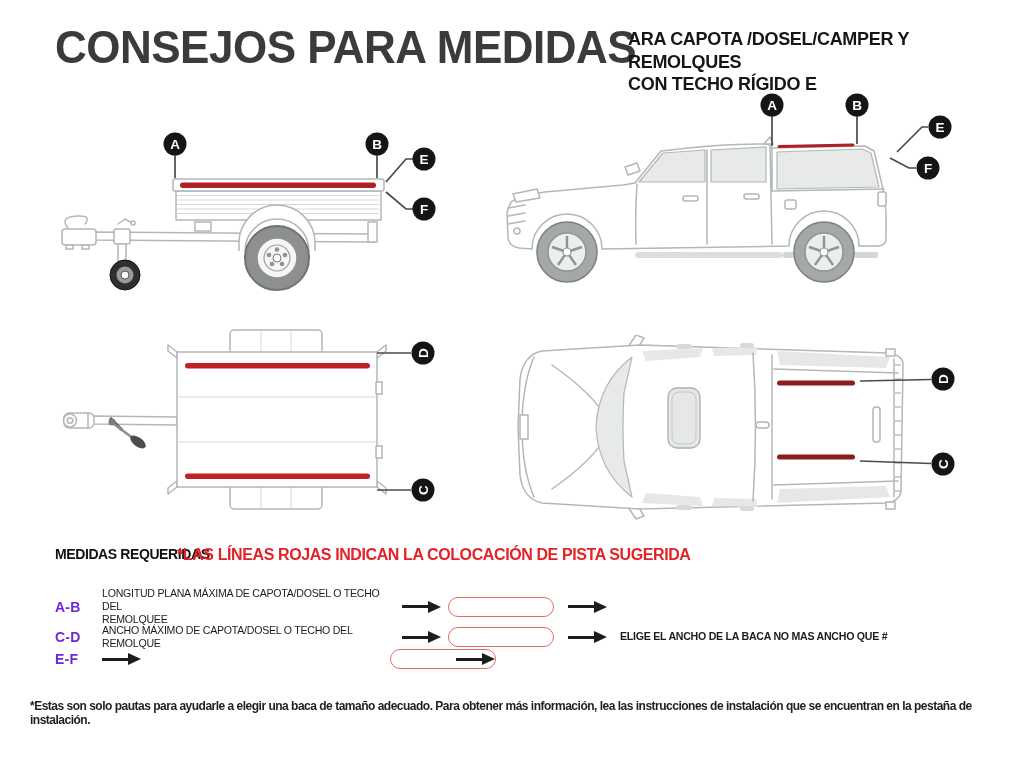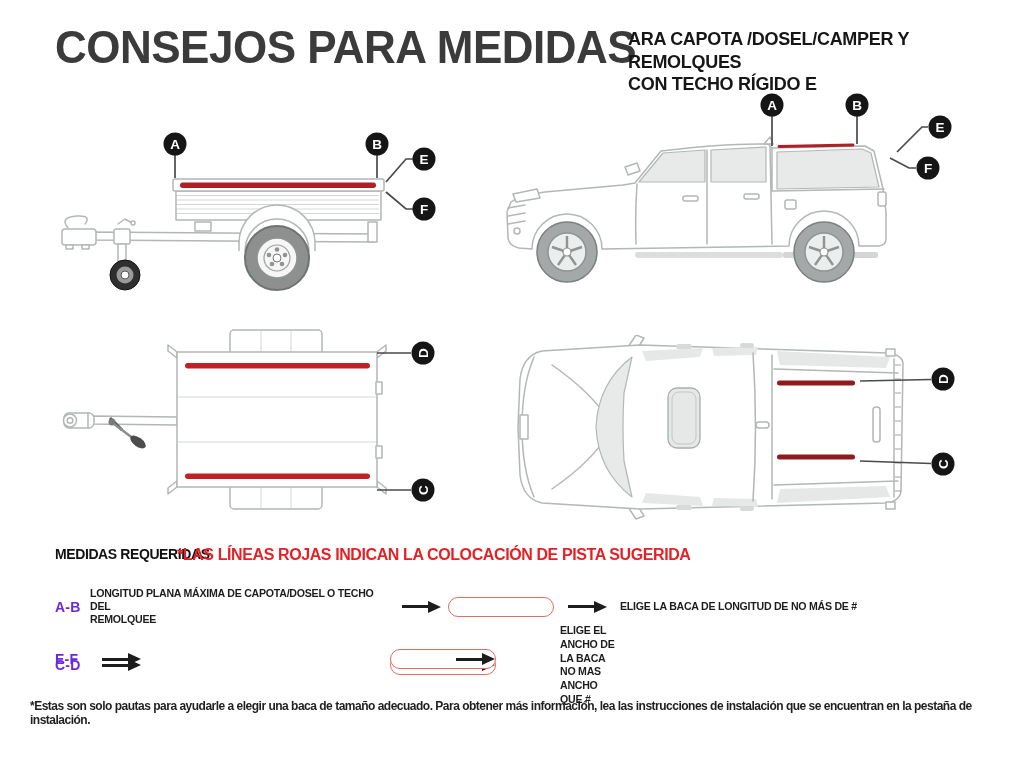--- a/index.html
+++ b/index.html
@@ -16,22 +16,22 @@
 
   .measures-heading{left:55px;top:546px;font-size:14px;font-weight:bold;letter-spacing:-0.4px;color:#111;}
   .measures-note{left:177px;top:546px;font-size:16px;font-weight:bold;letter-spacing:-0.4px;color:#e32227;}
 
   .mrow{position:absolute;left:55px;width:950px;display:grid;
         grid-template-columns:35px 300px 58px 112px 60px auto;align-items:center;}
   .row-ab{top:587px;}
   .row-cd{top:624px;}
   .row-ef{top:649px;}
   .mkey{font-size:14px;font-weight:bold;color:#6d28d9;letter-spacing:0.2px;}
-  .mdesc{font-size:10.6px;font-weight:bold;letter-spacing:-0.25px;line-height:1.25;
-         white-space:pre-line;color:#1c1c1c;}
+  .mdesc{font-size:10.6px;font-weight:normal;letter-spacing:-0.25px;line-height:1.25;
+         white-space:pre-line;color:#1c1c1c;margin-left:12px;}
   .minstr{font-size:10.6px;font-weight:bold;letter-spacing:-0.25px;line-height:1.3;
           white-space:pre-line;color:#1c1c1c;}
 
   .arrow{position:relative;width:40px;height:12px;}
   .arrow::before{content:"";position:absolute;left:0;top:4.5px;width:27px;height:3px;background:#1d1d1d;}
   .arrow::after{content:"";position:absolute;left:26px;top:0;width:0;height:0;
                 border-left:13px solid #1d1d1d;border-top:6px solid transparent;border-bottom:6px solid transparent;}
   .a-left{margin-left:12px;}
   .a-right{margin-left:8px;}
 
@@ -293,25 +293,25 @@
 <div class="abs measures-heading">MEDIDAS REQUERIDAS</div>
 <div class="abs measures-note">*LAS LÍNEAS ROJAS INDICAN LA COLOCACIÓN DE PISTA SUGERIDA</div>
 
 <div class="mrow row-ab">
   <div class="mkey">A-B</div>
   <div class="mdesc">LONGITUD PLANA MÁXIMA DE CAPOTA/DOSEL O TECHO DEL
 REMOLQUEE</div>
   <div class="arrow a-left"></div>
   <input class="pill" type="text" value="" style="">
   <div class="arrow a-right"></div>
-  <div class="minstr">ELIGE LA BACA DE LONGITUD DE NO MÁS DE #</div>
 </div>
 
 <div class="mrow row-cd">
   <div class="mkey">C-D</div>
+  <div class="mdesc">ANCHO MÁXIMO DE CAPOTA/DOSEL O TECHO DEL REMOLQUE</div>
   <div class="arrow a-left"></div>
   <input class="pill" type="text" value="" style="">
   <div class="arrow a-right"></div>
   <div class="minstr">ELIGE EL ANCHO DE LA BACA NO MAS ANCHO QUE #</div>
 </div>
 
 <div class="mrow row-ef">
   <div class="mkey">E-F</div>
   <div class="arrow a-left"></div>
   <input class="pill" type="text" value="" style="">

